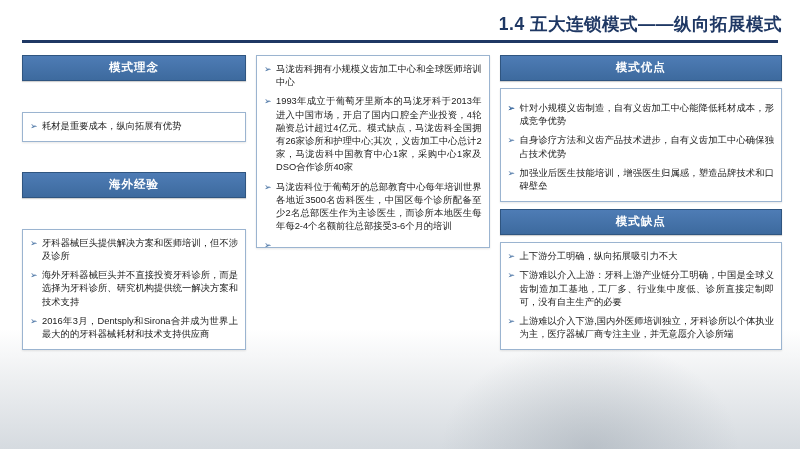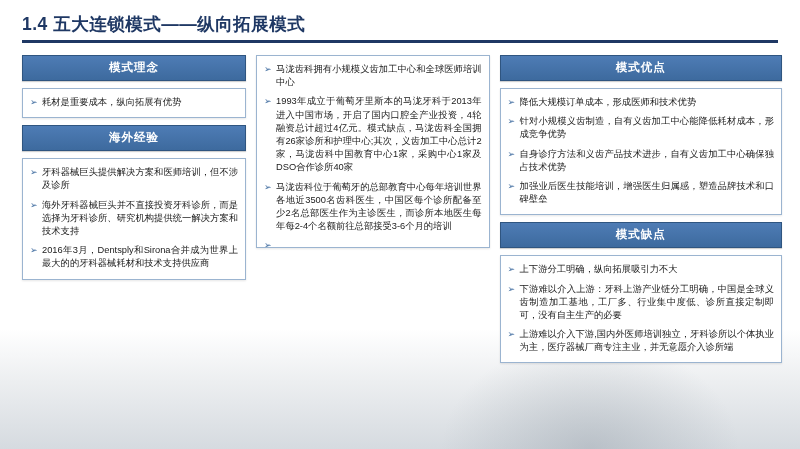--- a/index.html
+++ b/index.html
@@ -48,40 +48,42 @@
     width: 760px;
     z-index: 3;
   }
   .slide-title {
     font-size: 17.5px;
     font-weight: bold;
     color: #1F3864;
     letter-spacing: 0.5px;
     line-height: 1.2;
     white-space: nowrap;
+    text-align: right;
   }
   .title-rule {
     margin-top: 5px;
     width: 756px;
     height: 2.5px;
     background: #1F3864;
   }
   .columns {
     position: absolute;
     left: 22px;
     top: 55px;
     width: 760px;
     z-index: 2;
     display: flex;
     gap: 10px;
   }
   .col {
     display: flex;
     flex-direction: column;
     gap: 7px;
+    justify-content: space-between;
   }
   .col-1 { width: 238px; }
   .col-2 { width: 248px; }
   .col-3 { width: 300px; }
 
   .hdr {
     background: linear-gradient(180deg, #4E7CB5 0%, #3D6A9E 100%);
     color: #ffffff;
     text-align: center;
     font-size: 11.5px;
@@ -163,21 +165,21 @@
           <li><span class="chev">➢</span><span>马泷齿科位于葡萄牙的总部教育中心每年培训世界各地近3500名齿科医生，中国区每个诊所配备至少2名总部医生作为主诊医生，而诊所本地医生每年每2-4个名额前往总部接受3-6个月的培训</span></li>
           <li><span class="chev">➢</span></li>
         </ul>
       </div>
     </div>
 
     <div class="col col-3">
       <div class="hdr">模式优点</div>
       <div class="panel small-line">
         <ul class="bullets">
-          <li><span class="chev">➢</span><span>降低大规模订单成本，形成医师和技术优势</span></li>
+          <li><span class="chev">➢</span></li>
           <li><span class="chev">➢</span><span>针对小规模义齿制造，自有义齿加工中心能降低耗材成本，形成竞争优势</span></li>
           <li><span class="chev">➢</span><span>自身诊疗方法和义齿产品技术进步，自有义齿加工中心确保独占技术优势</span></li>
           <li><span class="chev">➢</span><span>加强业后医生技能培训，增强医生归属感，塑造品牌技术和口碑壁垒</span></li>
         </ul>
       </div>
 
       <div class="hdr">模式缺点</div>
       <div class="panel small-line">
         <ul class="bullets">
           <li><span class="chev">➢</span><span>上下游分工明确，纵向拓展吸引力不大</span></li>

